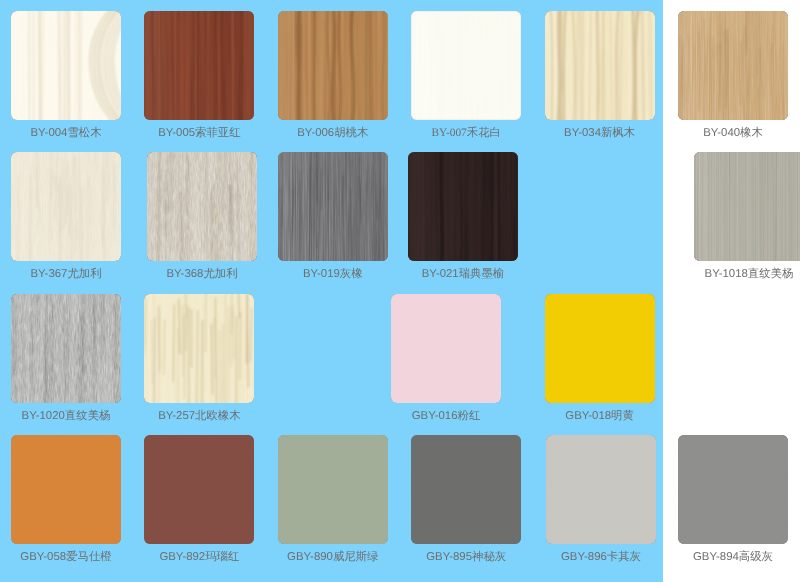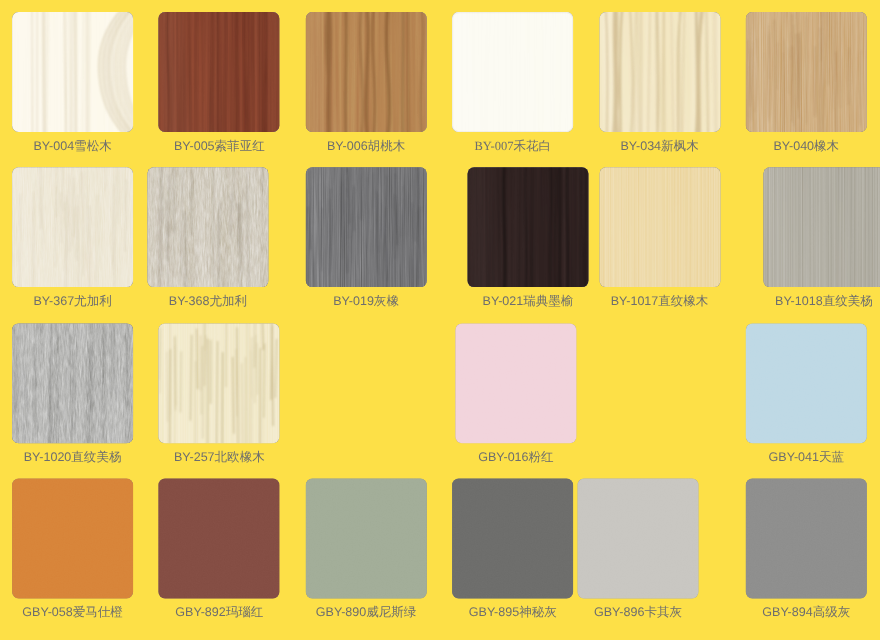--- a/index.html
+++ b/index.html
@@ -1,21 +1,21 @@
 <!DOCTYPE html>
 <html><head>
 <meta charset="utf-8">
 <title>Panel Color Chart</title>
 <style>
   html,body{margin:0;padding:0;background:#ffffff;}
   body{width:800px;height:582px;overflow:hidden;
        font-family:"Liberation Sans","DejaVu Sans",sans-serif;
        -webkit-font-smoothing:antialiased;
        text-rendering:geometricPrecision;}
-  .grid{position:relative;width:800px;height:582px;background:#fde047;}
+  .grid{position:relative;width:663px;height:582px;background:#7dd3fc;}
   .cell{position:absolute;width:110px;}
   .swatch{position:relative;width:110px;height:109px;border-radius:6px;overflow:hidden;
           background-color:#ddd;isolation:isolate;}
   .swatch svg{position:absolute;left:0;top:0;width:110px;height:109px;display:block;}
   .ov{mix-blend-mode:overlay;}
   .sl{mix-blend-mode:soft-light;}
   .ml{mix-blend-mode:multiply;}
   .label{position:absolute;-webkit-font-smoothing:antialiased;left:-12px;top:116px;width:134px;text-align:center;
          font-size:11.4px;line-height:13px;color:#6e6e6e;white-space:nowrap;}
   .defs{position:absolute;width:0;height:0;overflow:hidden;}
@@ -402,21 +402,21 @@
             <path d="M25.4 -1.2 L 26.1 56.3" stroke-width="1.03"></path>
             <path d="M62.3 -11.6 L 61.9 26.2" stroke-width="0.66"></path>
             <path d="M103.9 11.2 L 102.8 76.5" stroke-width="1.07"></path>
             <path d="M94.2 9.0 L 93.4 117.0" stroke-width="0.30"></path>
             <path d="M7.7 24.3 L 6.6 147.8" stroke-width="0.86"></path>
           </g>
         </svg>
       </div>
       <div class="label">BY-367尤加利</div>
     </div>
-    <div class="cell" style="left: 134px; top: 152.3px; border-radius: 29px;">
+    <div class="cell" style="left: 147px; top: 152.3px; border-radius: 29px;">
       <div class="swatch" style="background: rgb(211, 205, 192);">
         <svg class="sl" viewBox="0 0 110 109" preserveAspectRatio="none">
           <rect width="110" height="109" filter="url(#gr-band)"></rect>
         </svg>
         <svg class="ov" viewBox="0 0 110 109" preserveAspectRatio="none">
           <rect width="110" height="109" filter="url(#gr-plank)"></rect>
         </svg>
         <svg class="ov" viewBox="0 0 110 109" preserveAspectRatio="none">
           <rect width="110" height="109" filter="url(#gr-rough)"></rect>
         </svg>
@@ -501,21 +501,21 @@
             <path d="M101.8 -2.9 L 101.7 108.4" stroke-width="0.99"></path>
             <path d="M73.8 7.7 L 73.8 103.2" stroke-width="0.78"></path>
             <path d="M2.0 36.5 L 2.4 124.9" stroke-width="1.07"></path>
             <path d="M32.8 -0.7 L 33.7 83.6" stroke-width="0.89"></path>
             <path d="M106.0 35.8 L 107.1 77.8" stroke-width="0.38"></path>
           </g>
         </svg>
       </div>
       <div class="label">BY-019灰橡</div>
     </div>
-    <div class="cell" style="left: 425px; top: 152.3px;">
+    <div class="cell" style="left: 408px; top: 152.3px;">
       <div class="swatch" style="background: rgb(48, 34, 33);">
         <svg class="sl" viewBox="0 0 110 109" preserveAspectRatio="none">
           <rect width="110" height="109" filter="url(#gr-band)"></rect>
         </svg>
         <svg class="ov" viewBox="0 0 110 109" preserveAspectRatio="none">
           <rect width="110" height="109" filter="url(#gr-fine)"></rect>
         </svg>
         <svg class="ml" viewBox="0 0 110 109" preserveAspectRatio="none" style="opacity: 0.36;">
           <g fill="none" stroke="#170e0d" filter="url(#blurS)" stroke-linecap="round">
             <path d="M52.7 -4 C 50.5 30, 54.9 74, 52.7 113" stroke-width="1.74"></path>
@@ -529,31 +529,20 @@
             <path d="M79.6 -4 C 83.0 30, 76.2 74, 79.6 113" stroke-width="1.10"></path>
             <path d="M75.7 -4 C 78.1 30, 73.3 74, 75.7 113" stroke-width="2.06"></path>
             <path d="M34.2 -4 C 31.6 30, 36.8 74, 34.2 113" stroke-width="1.26"></path>
             <path d="M103.0 -4 C 105.1 30, 100.9 74, 103.0 113" stroke-width="0.73"></path>
             <path d="M85.0 -4 C 87.1 30, 82.9 74, 85.0 113" stroke-width="0.81"></path>
             <path d="M58.4 -4 C 59.0 30, 57.8 74, 58.4 113" stroke-width="1.15"></path>
           </g>
         </svg>
       </div>
       <div class="label">BY-021瑞典墨榆</div>
-    </div>
-    <div class="cell" style="left: 544.6px; top: 152.3px;">
-      <div class="swatch" style="background: rgb(238, 218, 169);">
-        <svg class="sl" viewBox="0 0 110 109" preserveAspectRatio="none">
-          <rect width="110" height="109" filter="url(#gr-band)"></rect>
-        </svg>
-        <svg class="ov" viewBox="0 0 110 109" preserveAspectRatio="none">
-          <rect width="110" height="109" filter="url(#gr-straight)"></rect>
-        </svg>
-      </div>
-      <div class="label">BY-1017直纹橡木</div>
     </div>
     <div class="cell" style="left: 678px; top: 152.3px; margin-left: 16px;">
       <div class="swatch" style="background: rgb(178, 175, 164);">
         <svg class="sl" viewBox="0 0 110 109" preserveAspectRatio="none">
           <rect width="110" height="109" filter="url(#gr-band)"></rect>
         </svg>
         <svg class="ov" viewBox="0 0 110 109" preserveAspectRatio="none">
           <rect width="110" height="109" filter="url(#gr-straight)"></rect>
         </svg>
       </div>
@@ -651,35 +640,35 @@
             <path d="M87.9 -7.3 L 87.2 40.1" stroke-width="0.62"></path>
             <path d="M34.7 5.1 L 35.7 59.4" stroke-width="1.03"></path>
             <path d="M79.1 30.7 L 79.4 128.8" stroke-width="0.49"></path>
             <path d="M94.3 -9.1 L 95.3 23.6" stroke-width="1.00"></path>
             <path d="M58.4 26.5 L 58.0 111.4" stroke-width="1.06"></path>
           </g>
         </svg>
       </div>
       <div class="label">BY-257北欧橡木</div>
     </div>
-    <div class="cell" style="left: 414px; top: 293.6px;">
+    <div class="cell" style="left: 391px; top: 293.6px;">
       <div class="swatch" style="background: rgb(242, 212, 220);">
         <svg class="sl" viewBox="0 0 110 109" preserveAspectRatio="none">
           <rect width="110" height="109" filter="url(#gr-solid)"></rect>
         </svg>
       </div>
       <div class="label">GBY-016粉红</div>
     </div>
-    <div class="cell" style="left: 678px; top: 293.6px;">
-      <div class="swatch" style="background: rgb(191, 217, 229);">
+    <div class="cell" style="left: 544.6px; top: 293.6px;">
+      <div class="swatch" style="background: rgb(242, 205, 4);">
         <svg class="sl" viewBox="0 0 110 109" preserveAspectRatio="none">
           <rect width="110" height="109" filter="url(#gr-solid)"></rect>
         </svg>
       </div>
-      <div class="label">GBY-041天蓝</div>
+      <div class="label">GBY-018明黄</div>
     </div>
     <div class="cell" style="left: 11px; top: 435px;">
       <div class="swatch" style="background: rgb(216, 133, 58);">
         <svg class="sl" viewBox="0 0 110 109" preserveAspectRatio="none">
           <rect width="110" height="109" filter="url(#gr-solid)"></rect>
         </svg>
       </div>
       <div class="label">GBY-058爱马仕橙</div>
     </div>
     <div class="cell" style="left: 144.4px; top: 435px;">
@@ -699,21 +688,21 @@
       <div class="label">GBY-890威尼斯绿</div>
     </div>
     <div class="cell" style="left: 411.2px; top: 435px;">
       <div class="swatch" style="background: rgb(110, 110, 108);">
         <svg class="sl" viewBox="0 0 110 109" preserveAspectRatio="none">
           <rect width="110" height="109" filter="url(#gr-solid)"></rect>
         </svg>
       </div>
       <div class="label">GBY-895神秘灰</div>
     </div>
-    <div class="cell" style="left: 525px; top: 435px;">
+    <div class="cell" style="left: 546px; top: 435px;">
       <div class="swatch" style="background: rgb(201, 199, 194);">
         <svg class="sl" viewBox="0 0 110 109" preserveAspectRatio="none">
           <rect width="110" height="109" filter="url(#gr-solid)"></rect>
         </svg>
       </div>
       <div class="label">GBY-896卡其灰</div>
     </div>
     <div class="cell" style="left: 678px; top: 435px;">
       <div class="swatch" style="background: rgb(143, 143, 142);">
         <svg class="sl" viewBox="0 0 110 109" preserveAspectRatio="none">

